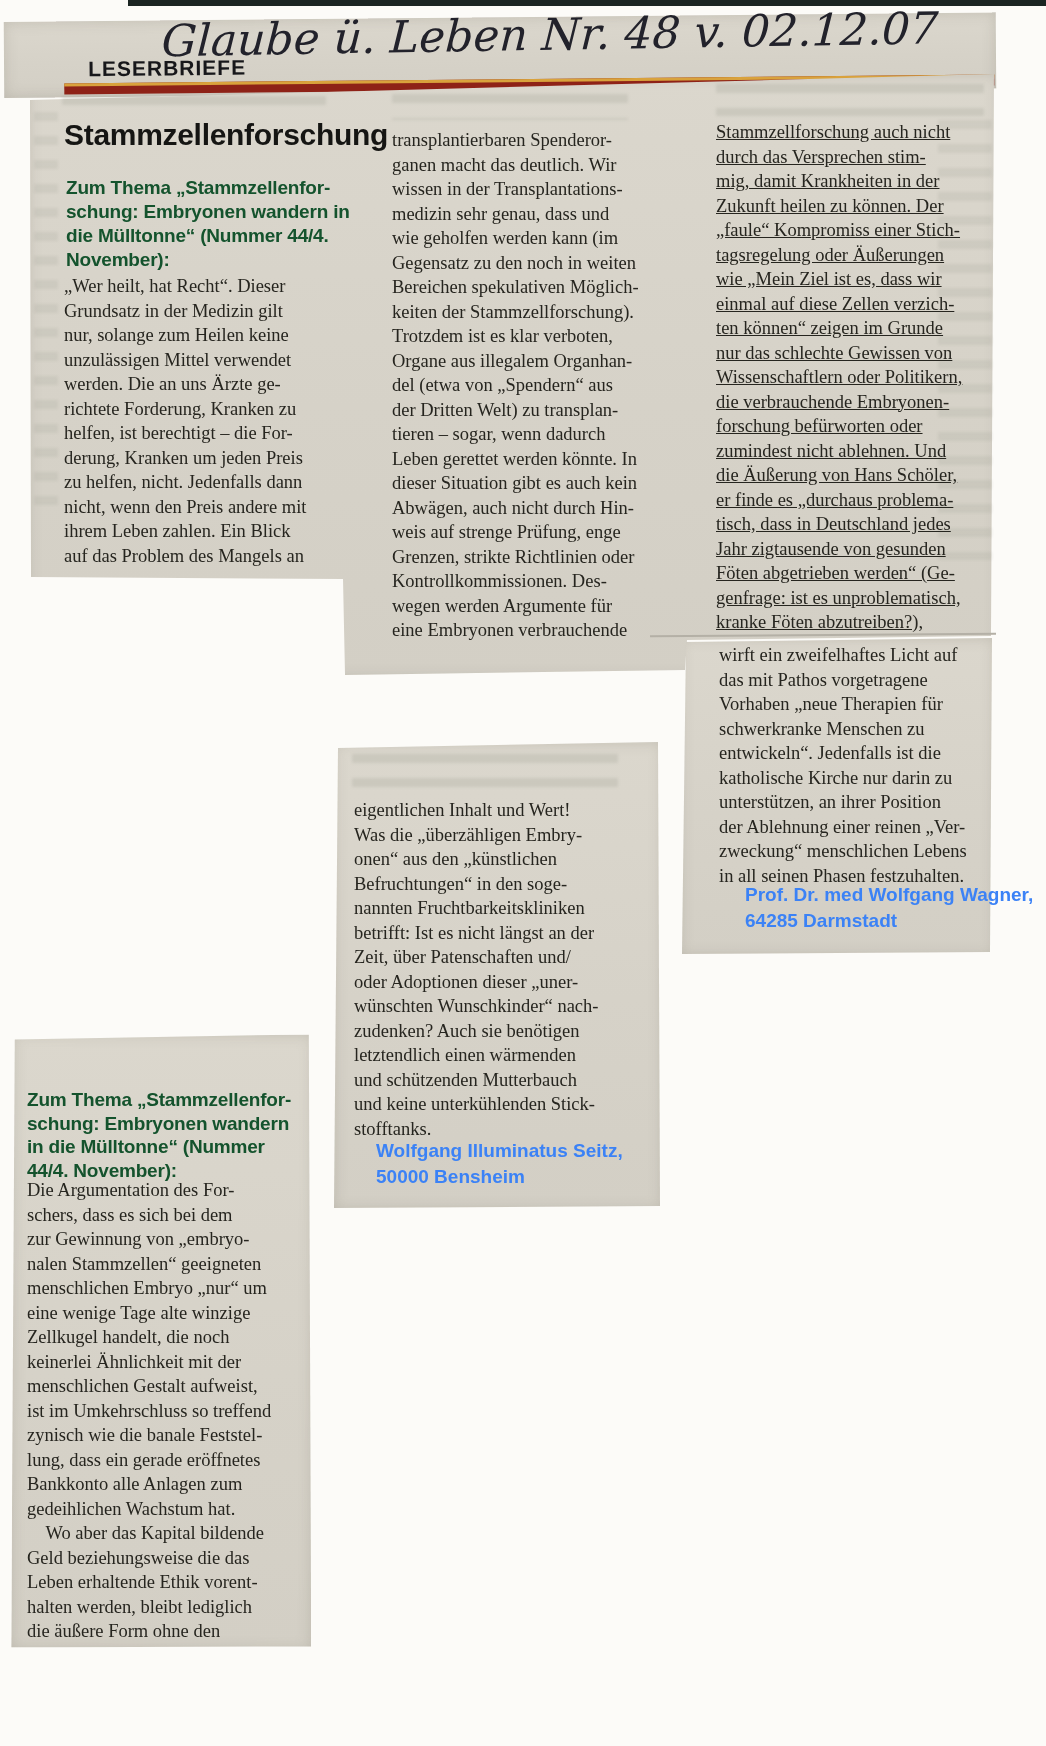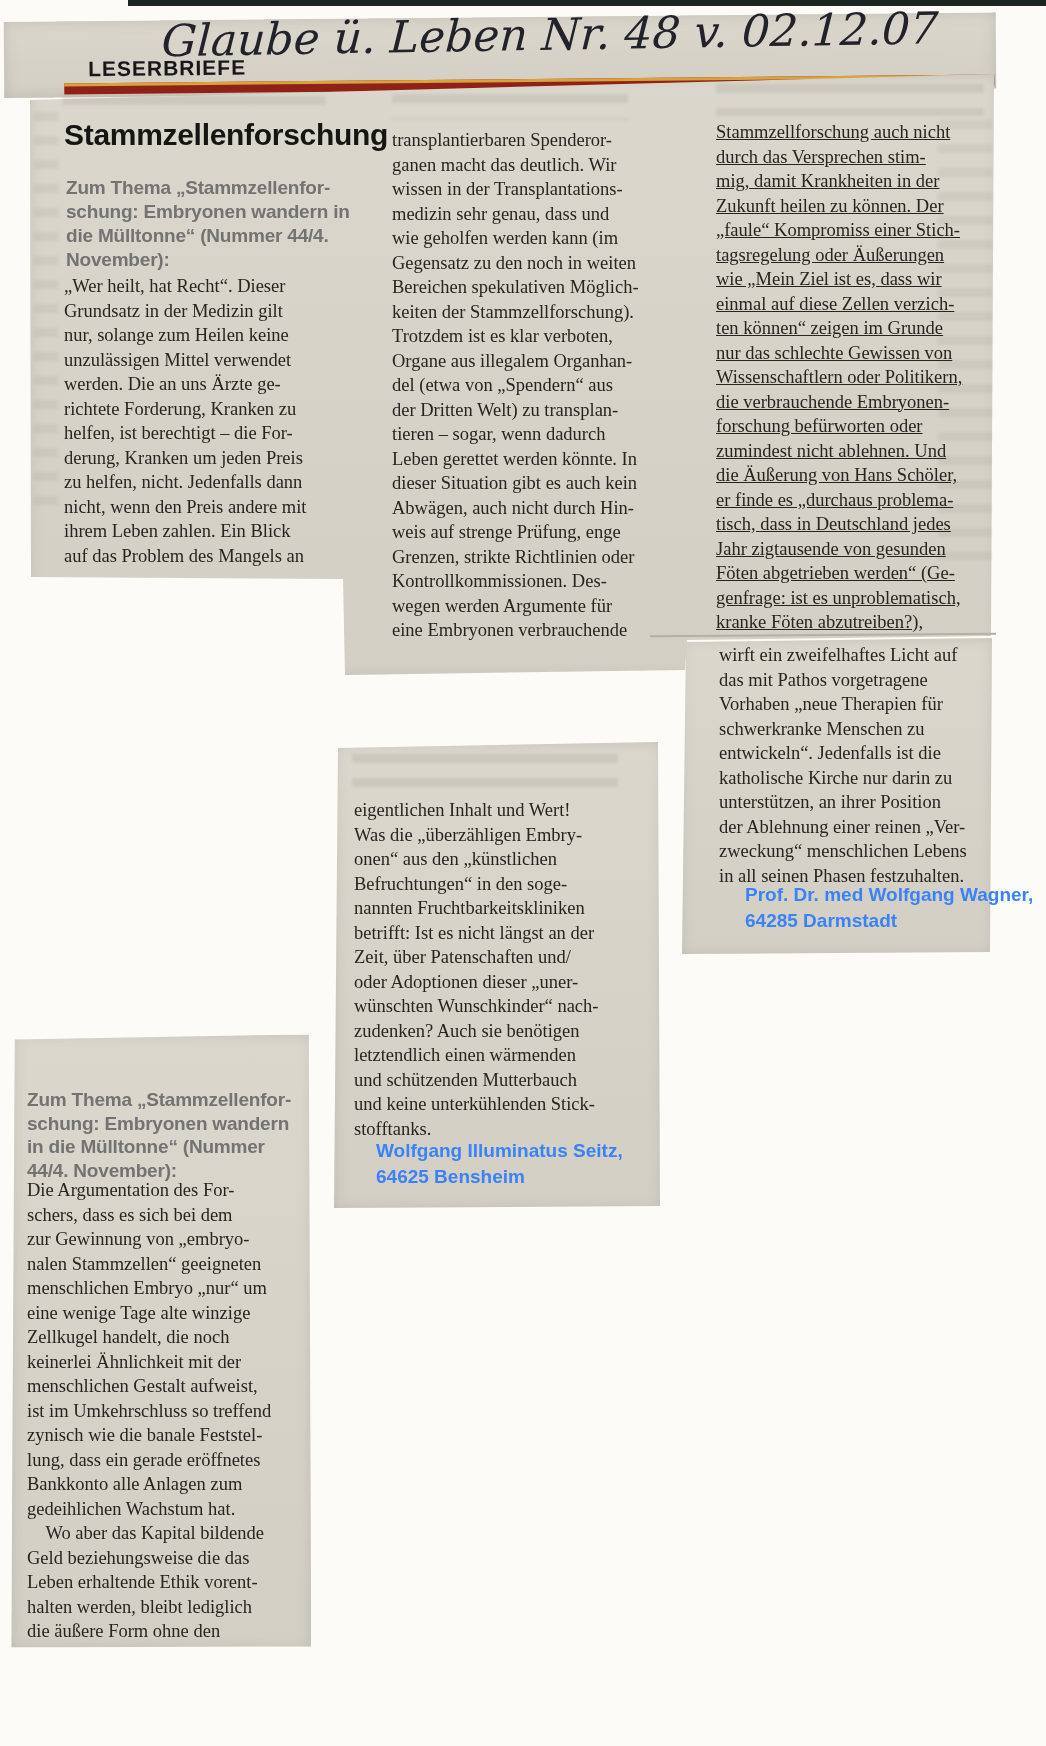--- a/index.html
+++ b/index.html
@@ -25,21 +25,21 @@
   
   .masthead-label{position:absolute;left:84px;top:36px;font:bold 21px "Liberation Sans",sans-serif;
     letter-spacing:1px;color:#17171a;}
   .handwriting{position:absolute;left:158px;top:-8px;font:italic 44px "DejaVu Serif",serif;
     color:#22222b;white-space:nowrap;transform:rotate(-0.4deg) skewX(-4deg);letter-spacing:0px;}
   .red-rule{position:absolute;left:60px;right:2px;bottom:3px;height:8px;background:#8e2217;
     border-top:3px solid #d9a23c;}
 
   
   .headline{position:absolute;font:bold 30px "Liberation Sans",sans-serif;color:#151513;letter-spacing:-0.3px;}
-  .intro{position:absolute;font:bold 19px/24px "Liberation Sans",sans-serif;color:#737373;
+  .intro{position:absolute;font:bold 19px/24px "Liberation Sans",sans-serif;color:#14532d;
     letter-spacing:-0.2px;white-space:pre;}
   .news-body{position:absolute;font:18.5px/24.5px "Liberation Serif",serif;color:#26251f;white-space:pre;}
   .signature{position:absolute;font:bold 19px/26px "Liberation Sans",sans-serif;color:#3b82f6;white-space:pre;}
 
   .headline-a{left:64px;top:118px;}
   .intro-a{left:66px;top:176px;}
   .body-a{left:64px;top:274px;}
   .body-b{left:392px;top:128px;}
   .body-c{left:716px;top:120px;text-decoration:underline;}
   .body-d{left:719px;top:643px;}
@@ -172,21 +172,21 @@
 betrifft: Ist es nicht längst an der
 Zeit, über Patenschaften und/
 oder Adoptionen dieser „uner-
 wünschten Wunschkinder“ nach-
 zudenken? Auch sie benötigen
 letztendlich einen wärmenden
 und schützenden Mutterbauch
 und keine unterkühlenden Stick-
 stofftanks.</div>
   <div class="signature sig-e">Wolfgang Illuminatus Seitz,
-64625 Bensheim</div>
+50000 Bensheim</div>
 
   <div class="intro intro-f">Zum Thema „Stammzellenfor-
 schung: Embryonen wandern
 in die Mülltonne“ (Nummer
 44/4. November):</div>
   <div class="news-body body-f">Die Argumentation des For-
 schers, dass es sich bei dem
 zur Gewinnung von „embryo-
 nalen Stammzellen“ geeigneten
 menschlichen Embryo „nur“ um

